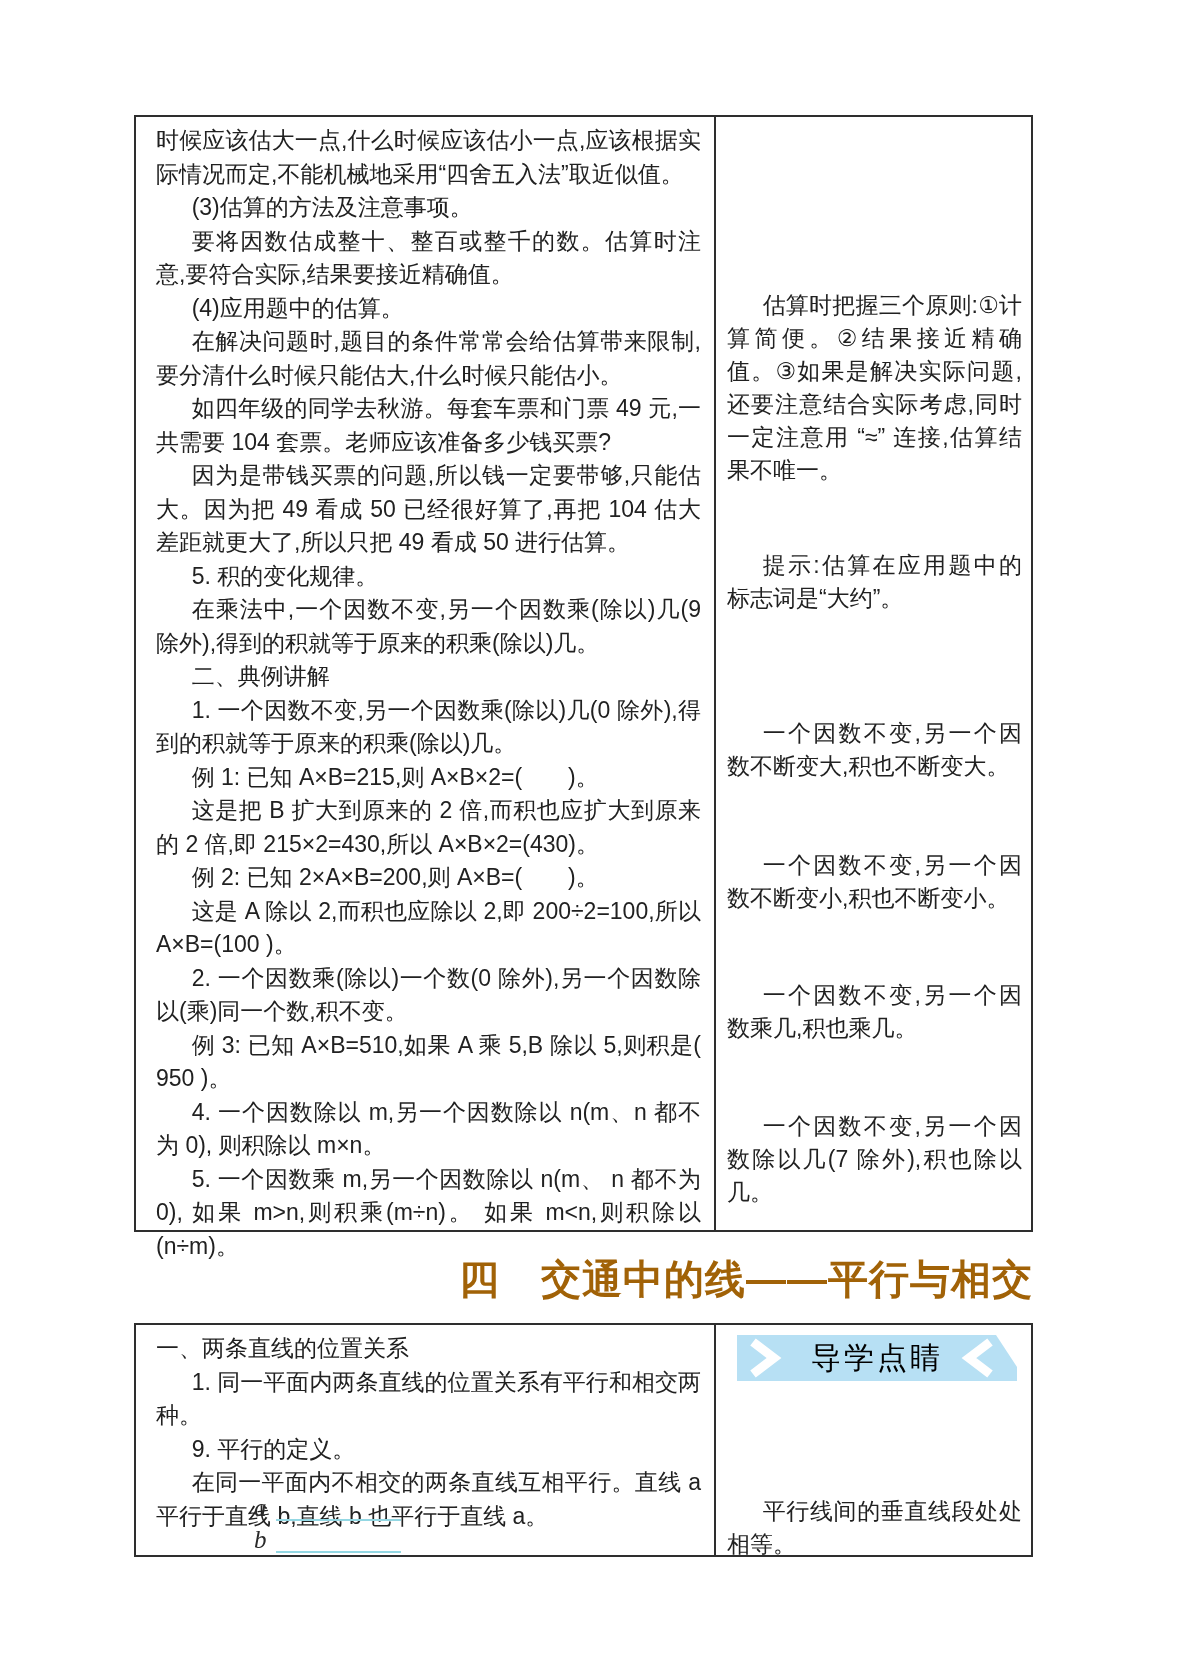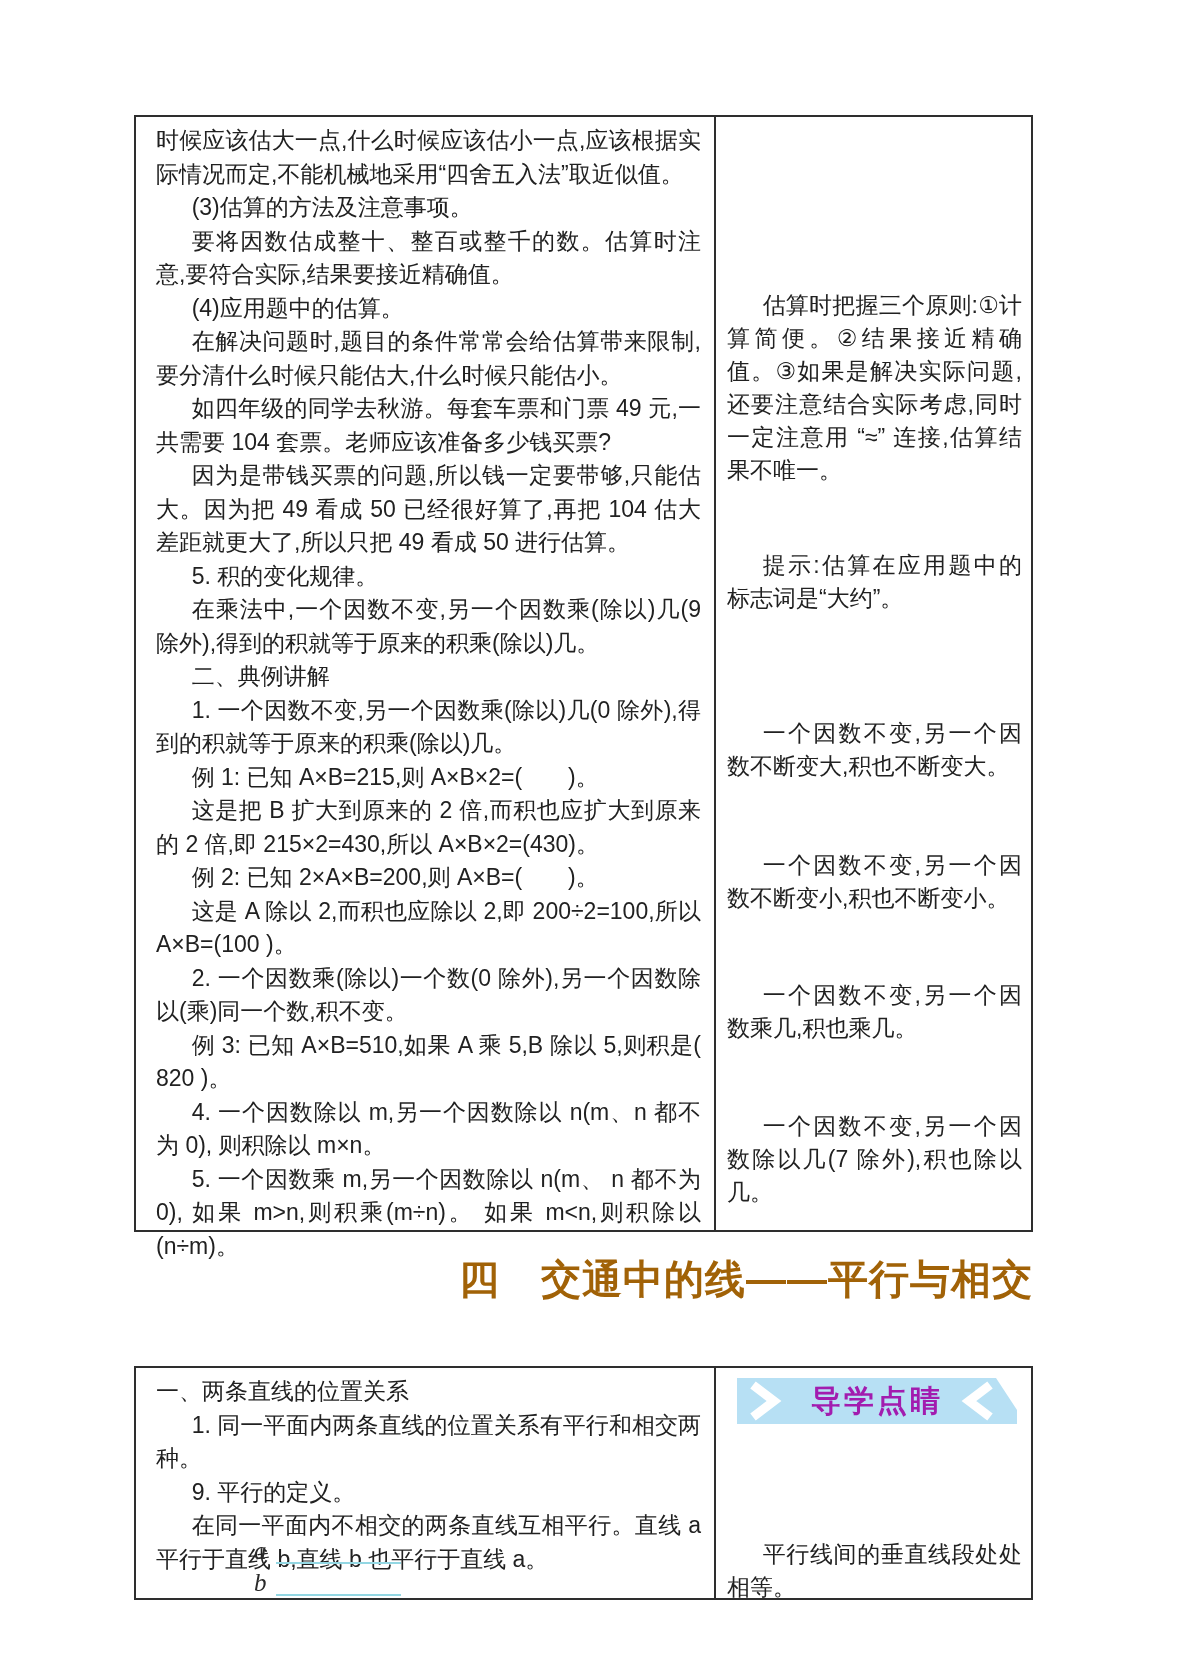--- a/index.html
+++ b/index.html
@@ -4,21 +4,21 @@
 <style>
   html,body { margin:0; padding:0; background:#ffffff; }
   * { box-sizing:border-box; }
   .page {
     position:relative; width:1178px; height:1658px; background:#ffffff;
     font-family:"Liberation Sans","DejaVu Sans",sans-serif; color:#212121;
     overflow:hidden;
   }
   .tbl { position:absolute; border:2px solid #2e2e2e; display:flex; background:#fff; }
   .tbl-notes { left:134px; top:115px; width:899px; height:1117px; }
-  .tbl-parallel { left:134px; top:1323px; width:899px; height:234px;margin-top:43px; }
+  .tbl-parallel { left:134px; top:1323px; width:899px; height:234px; }
   .cell-main { width:578px; position:relative; padding:7px 13px 0 20px; }
   .cell-side { flex:1; border-left:2px solid #2e2e2e; position:relative; }
   .p { margin:0; font-size:23px; line-height:33.5px; text-align:justify; letter-spacing:0; }
   .p.indent { text-indent:1.55em; }
   .note {
     position:absolute; left:11px; right:9px; font-size:23px; line-height:33px;
     text-align:justify; text-indent:1.55em;
   }
   .section-title {
     position:absolute; left:134px; top:1256px; width:899px; margin:0;
@@ -36,21 +36,21 @@
   .fig-line { width:125px; height:24px; border-bottom:2px solid #93d7e3; margin-left:9px; }
   
   .badge {
     position:absolute; left:21px; top:10px; width:280px; height:46px;
     background:#b7e0f4;
   }
   .badge svg { position:absolute; left:0; top:0; }
   .badge-label {
     position:absolute; left:0; right:0; top:0; bottom:0;
     display:flex; align-items:center; justify-content:center;
-    font-size:30px; font-weight:bold; color:#a21caf; letter-spacing:3px;
+    font-size:30px; font-weight:normal; color:#000000; letter-spacing:3px;
   }
 </style>
 </head>
 <body>
 
 <div class="page">
 
   <div class="tbl tbl-notes">
     <div class="cell-main">
       <p class="p">时候应该估大一点,什么时候应该估小一点,应该根据实际情况而定,不能机械地采用“四舍五入法”取近似值。</p>
@@ -62,21 +62,21 @@
       <p class="p indent">因为是带钱买票的问题,所以钱一定要带够,只能估大。因为把 49 看成 50 已经很好算了,再把 104 估大差距就更大了,所以只把 49 看成 50 进行估算。</p>
       <p class="p indent">5. 积的变化规律。</p>
       <p class="p indent">在乘法中,一个因数不变,另一个因数乘(除以)几(9 除外),得到的积就等于原来的积乘(除以)几。</p>
       <p class="p indent">二、典例讲解</p>
       <p class="p indent">1. 一个因数不变,另一个因数乘(除以)几(0 除外),得到的积就等于原来的积乘(除以)几。</p>
       <p class="p indent">例 1: 已知 A×B=215,则 A×B×2=(　　)。</p>
       <p class="p indent">这是把 B 扩大到原来的 2 倍,而积也应扩大到原来的 2 倍,即 215×2=430,所以 A×B×2=(430)。</p>
       <p class="p indent">例 2: 已知 2×A×B=200,则 A×B=(　　)。</p>
       <p class="p indent">这是 A 除以 2,而积也应除以 2,即 200÷2=100,所以 A×B=(100 )。</p>
       <p class="p indent">2. 一个因数乘(除以)一个数(0 除外),另一个因数除以(乘)同一个数,积不变。</p>
-      <p class="p indent">例 3: 已知 A×B=510,如果 A 乘 5,B 除以 5,则积是( 820 )。</p>
+      <p class="p indent">例 3: 已知 A×B=510,如果 A 乘 5,B 除以 5,则积是( 950 )。</p>
       <p class="p indent">4. 一个因数除以 m,另一个因数除以 n(m、n 都不为 0), 则积除以 m×n。</p>
       <p class="p indent">5. 一个因数乘 m,另一个因数除以 n(m、 n 都不为 0), 如果 m&gt;n,则积乘(m÷n)。 如果 m&lt;n,则积除以(n÷m)。</p>
     </div>
     <div class="cell-side">
       <div class="note" style="top:432px">提示:估算在应用题中的标志词是“大约”。</div>
       <div class="note" style="top:172px">估算时把握三个原则:①计算简便。②结果接近精确值。③如果是解决实际问题,还要注意结合实际考虑,同时一定注意用 “≈” 连接,估算结果不唯一。</div>
       <div class="note" style="top:600px">一个因数不变,另一个因数不断变大,积也不断变大。</div>
       <div class="note" style="top:732px">一个因数不变,另一个因数不断变小,积也不断变小。</div>
       <div class="note" style="top:862px">一个因数不变,另一个因数乘几,积也乘几。</div>
       <div class="note" style="top:993px">一个因数不变,另一个因数除以几(7 除外),积也除以几。</div>

